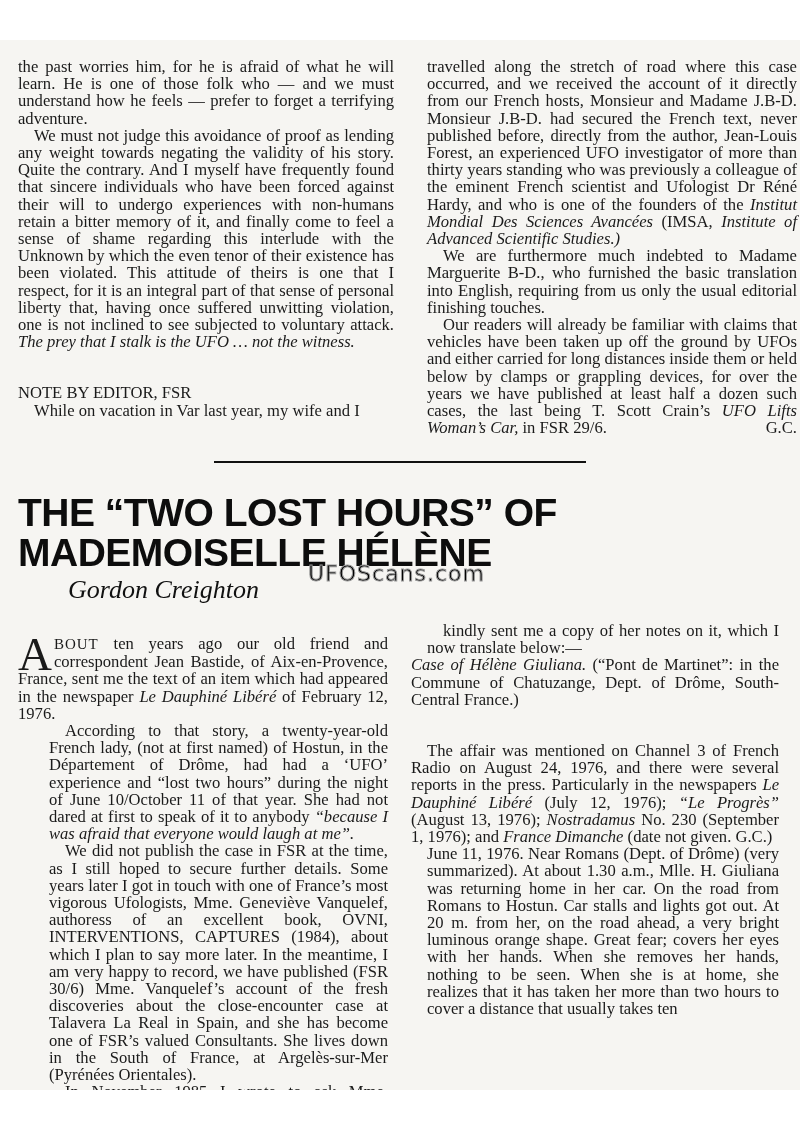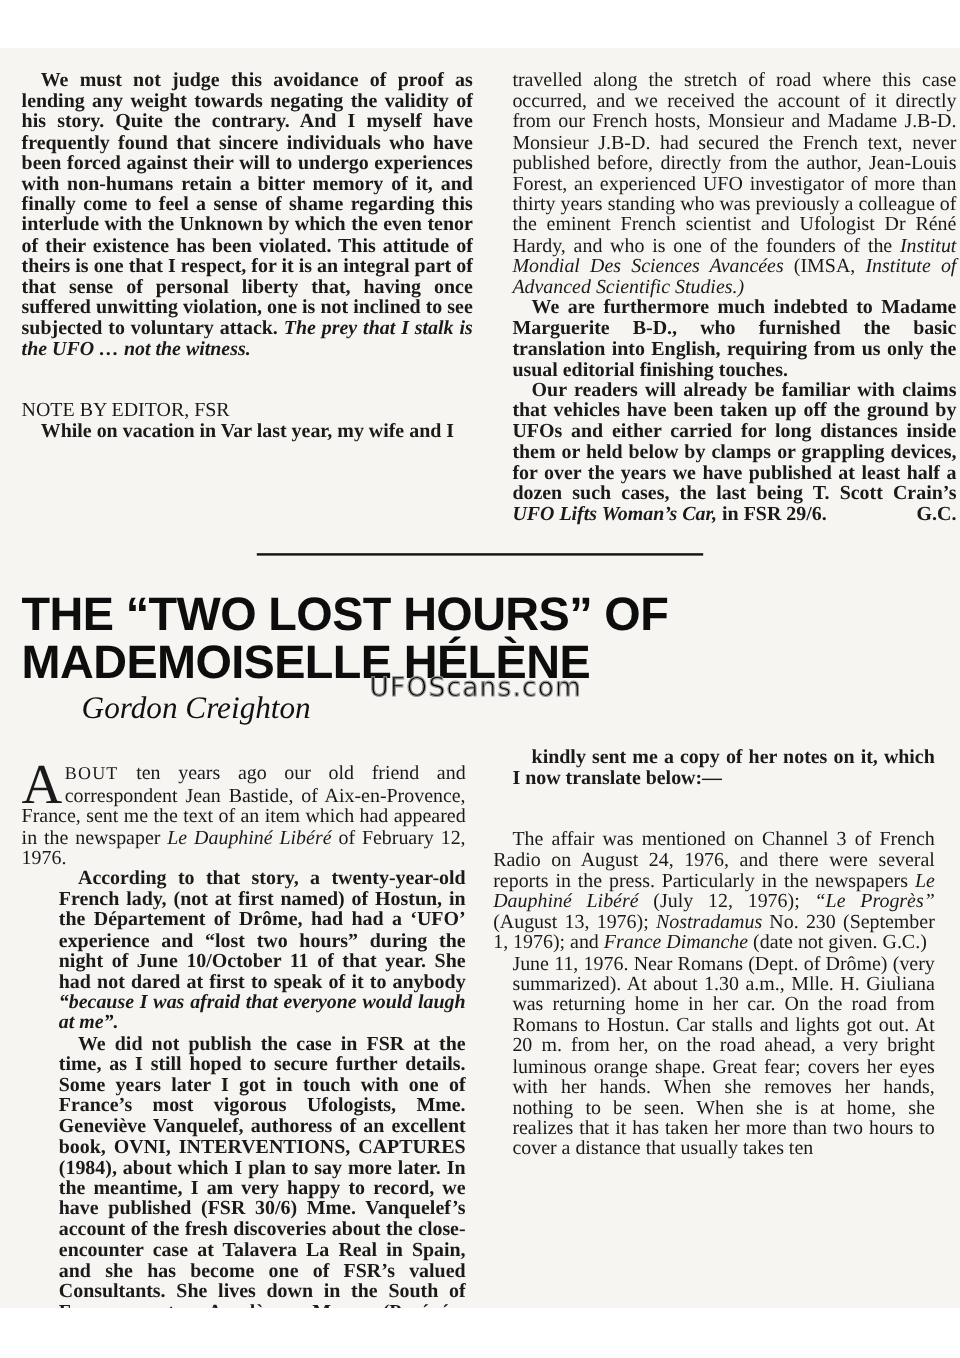--- a/index.html
+++ b/index.html
@@ -7,21 +7,21 @@
     width: 800px; height: 1132px; overflow: hidden;
     background: #f6f5f2;
     font-family: "Liberation Serif", "DejaVu Serif", serif;
     color: #1a1a1a;
     position: relative;
   }
   .page-top-white { position: absolute; left: 0; top: 0; width: 800px; height: 40px; background: #ffffff; }
   .page-bottom-white { position: absolute; left: 0; top: 1090px; width: 800px; height: 42px; background: #ffffff; }
   .col { position: absolute; font-size: 16.6px; line-height: 17.2px; text-align: justify; }
   .col p { margin: 0; }
-  .indent { text-indent: 16px; font-weight: bold; }
+  .indent { text-indent: 16px; }
   em { font-style: italic; }
   .col-tl { left: 18px; top: 58px; width: 376px; }
   .col-tr { left: 427px; top: 58px; width: 370px; }
   .col-bl { left: 18px; top: 635px; width: 370px; }
   .col-br { left: 427px; top: 622px; width: 352px; }
   .spacer { height: 34px; }
   .rule { position: absolute; left: 214px; top: 461px; width: 372px; height: 2px; background: #111; }
   .headline {
     position: absolute; left: 18px; top: 493px; width: 760px;
     font-family: "Liberation Sans", "DejaVu Sans", sans-serif;
@@ -42,20 +42,21 @@
   .deep p.indent { text-indent: 16px; }
   .right-sign { float: right; }
   .gap { height: 34px; }
 </style>
 </head>
 <body>
 
 <div class="page-top-white"></div>
 
 <div class="col col-tl">
+  <p>the past worries him, for he is afraid of what he will learn. He is one of those folk who — and we must understand how he feels — prefer to forget a terrifying adventure.</p>
   <p class="indent"><span>We must not judge this avoidance of proof as lending any weight towards negating the validity of his story. Quite the contrary. And I myself have frequently found that sincere individuals who have been forced against their will to undergo experiences with non-humans retain a bitter memory of it, and finally come to feel a sense of shame regarding this interlude with the Unknown by which the even tenor of their existence has been violated. This attitude of theirs is one that I respect, for it is an integral part of that sense of personal liberty that, having once suffered unwitting violation, one is not inclined to see subjected to voluntary attack.</span> <em>The prey that I stalk is the UFO … not the witness.</em></p>
   <div class="spacer"></div>
   <p>NOTE BY EDITOR, FSR</p>
   <p class="indent">While on vacation in Var last year, my wife and I</p>
 </div>
 
 <div class="col col-tr">
   <p><span>travelled along the stretch of road where this case occurred, and we received the account of it directly from our French hosts, Monsieur and Madame J.B-D. Monsieur J.B-D. had secured the French text, never published before, directly from the author, Jean-Louis Forest, an experienced UFO investigator of more than thirty years standing who was previously a colleague of the eminent French scientist and Ufologist Dr Réné Hardy, and who is one of the founders of the </span><em>Institut Mondial Des Sciences Avancées</em><span> (IMSA, </span><em>Institute of Advanced Scientific Studies.)</em></p>
   <p class="indent">We are furthermore much indebted to Madame Marguerite B-D., who furnished the basic translation into English, requiring from us only the usual editorial finishing touches.</p>
   <p class="indent"><span>Our readers will already be familiar with claims that vehicles have been taken up off the ground by UFOs and either carried for long distances inside them or held below by clamps or grappling devices, for over the years we have published at least half a dozen such cases, the last being T. Scott Crain’s </span><em>UFO Lifts Woman’s Car,</em><span> in FSR 29/6.</span><span class="right-sign">G.C.</span></p>
@@ -74,18 +75,19 @@
   <p><span class="dropcap">A</span><span class="smallcaps">bout</span><span> ten years ago our old friend and correspondent Jean Bastide, of Aix-en-Provence, France, sent me the text of an item which had appeared in the newspaper </span><em>Le Dauphiné Libéré</em><span> of February 12, 1976.</span></p>
   <div class="deep">
     <p class="indent"><span>According to that story, a twenty-year-old French lady, (not at first named) of Hostun, in the Département of Drôme, had had a ‘UFO’ experience and “lost two hours” during the night of June 10/October 11 of that year. She had not dared at first to speak of it to anybody </span><em>“because I was afraid that everyone would laugh at me”.</em></p>
     <p class="indent">We did not publish the case in FSR at the time, as I still hoped to secure further details. Some years later I got in touch with one of France’s most vigorous Ufologists, Mme. Geneviève Vanquelef, authoress of an excellent book, OVNI, INTERVENTIONS, CAPTURES (1984), about which I plan to say more later. In the meantime, I am very happy to record, we have published (FSR 30/6) Mme. Vanquelef’s account of the fresh discoveries about the close-encounter case at Talavera La Real in Spain, and she has become one of FSR’s valued Consultants. She lives down in the South of France, at Argelès-sur-Mer (Pyrénées Orientales).</p>
     <p class="indent">In November 1985 I wrote to ask Mme. Vanquelef for her opinion on the case, and in reply she</p>
   </div>
 </div>
 
 <div class="col col-br">
   <p class="indent">kindly sent me a copy of her notes on it, which I now translate below:—</p>
+  <p style="margin-left:-16px"><em>Case of Hélène Giuliana.</em><span> (“Pont de Martinet”: in the Commune of Chatuzange, Dept. of Drôme, South-Central France.)</span></p>
   <div class="gap"></div>
   <p style="margin-left:-16px; text-indent:16px"><span>The affair was mentioned on Channel 3 of French Radio on August 24, 1976, and there were several reports in the press. Particularly in the newspapers </span><em>Le Dauphiné Libéré</em><span> (July 12, 1976); </span><em>“Le Progrès”</em><span> (August 13, 1976); </span><em>Nostradamus</em><span> No. 230 (September 1, 1976); and </span><em>France Dimanche</em><span> (date not given. G.C.)</span></p>
   <p>June 11, 1976. Near Romans (Dept. of Drôme) (very summarized). At about 1.30 a.m., Mlle. H. Giuliana was returning home in her car. On the road from Romans to Hostun. Car stalls and lights got out. At 20 m. from her, on the road ahead, a very bright luminous orange shape. Great fear; covers her eyes with her hands. When she removes her hands, nothing to be seen. When she is at home, she realizes that it has taken her more than two hours to cover a distance that usually takes ten</p>
 </div>
 
 <div class="page-bottom-white"></div>
 
 </body></html>

